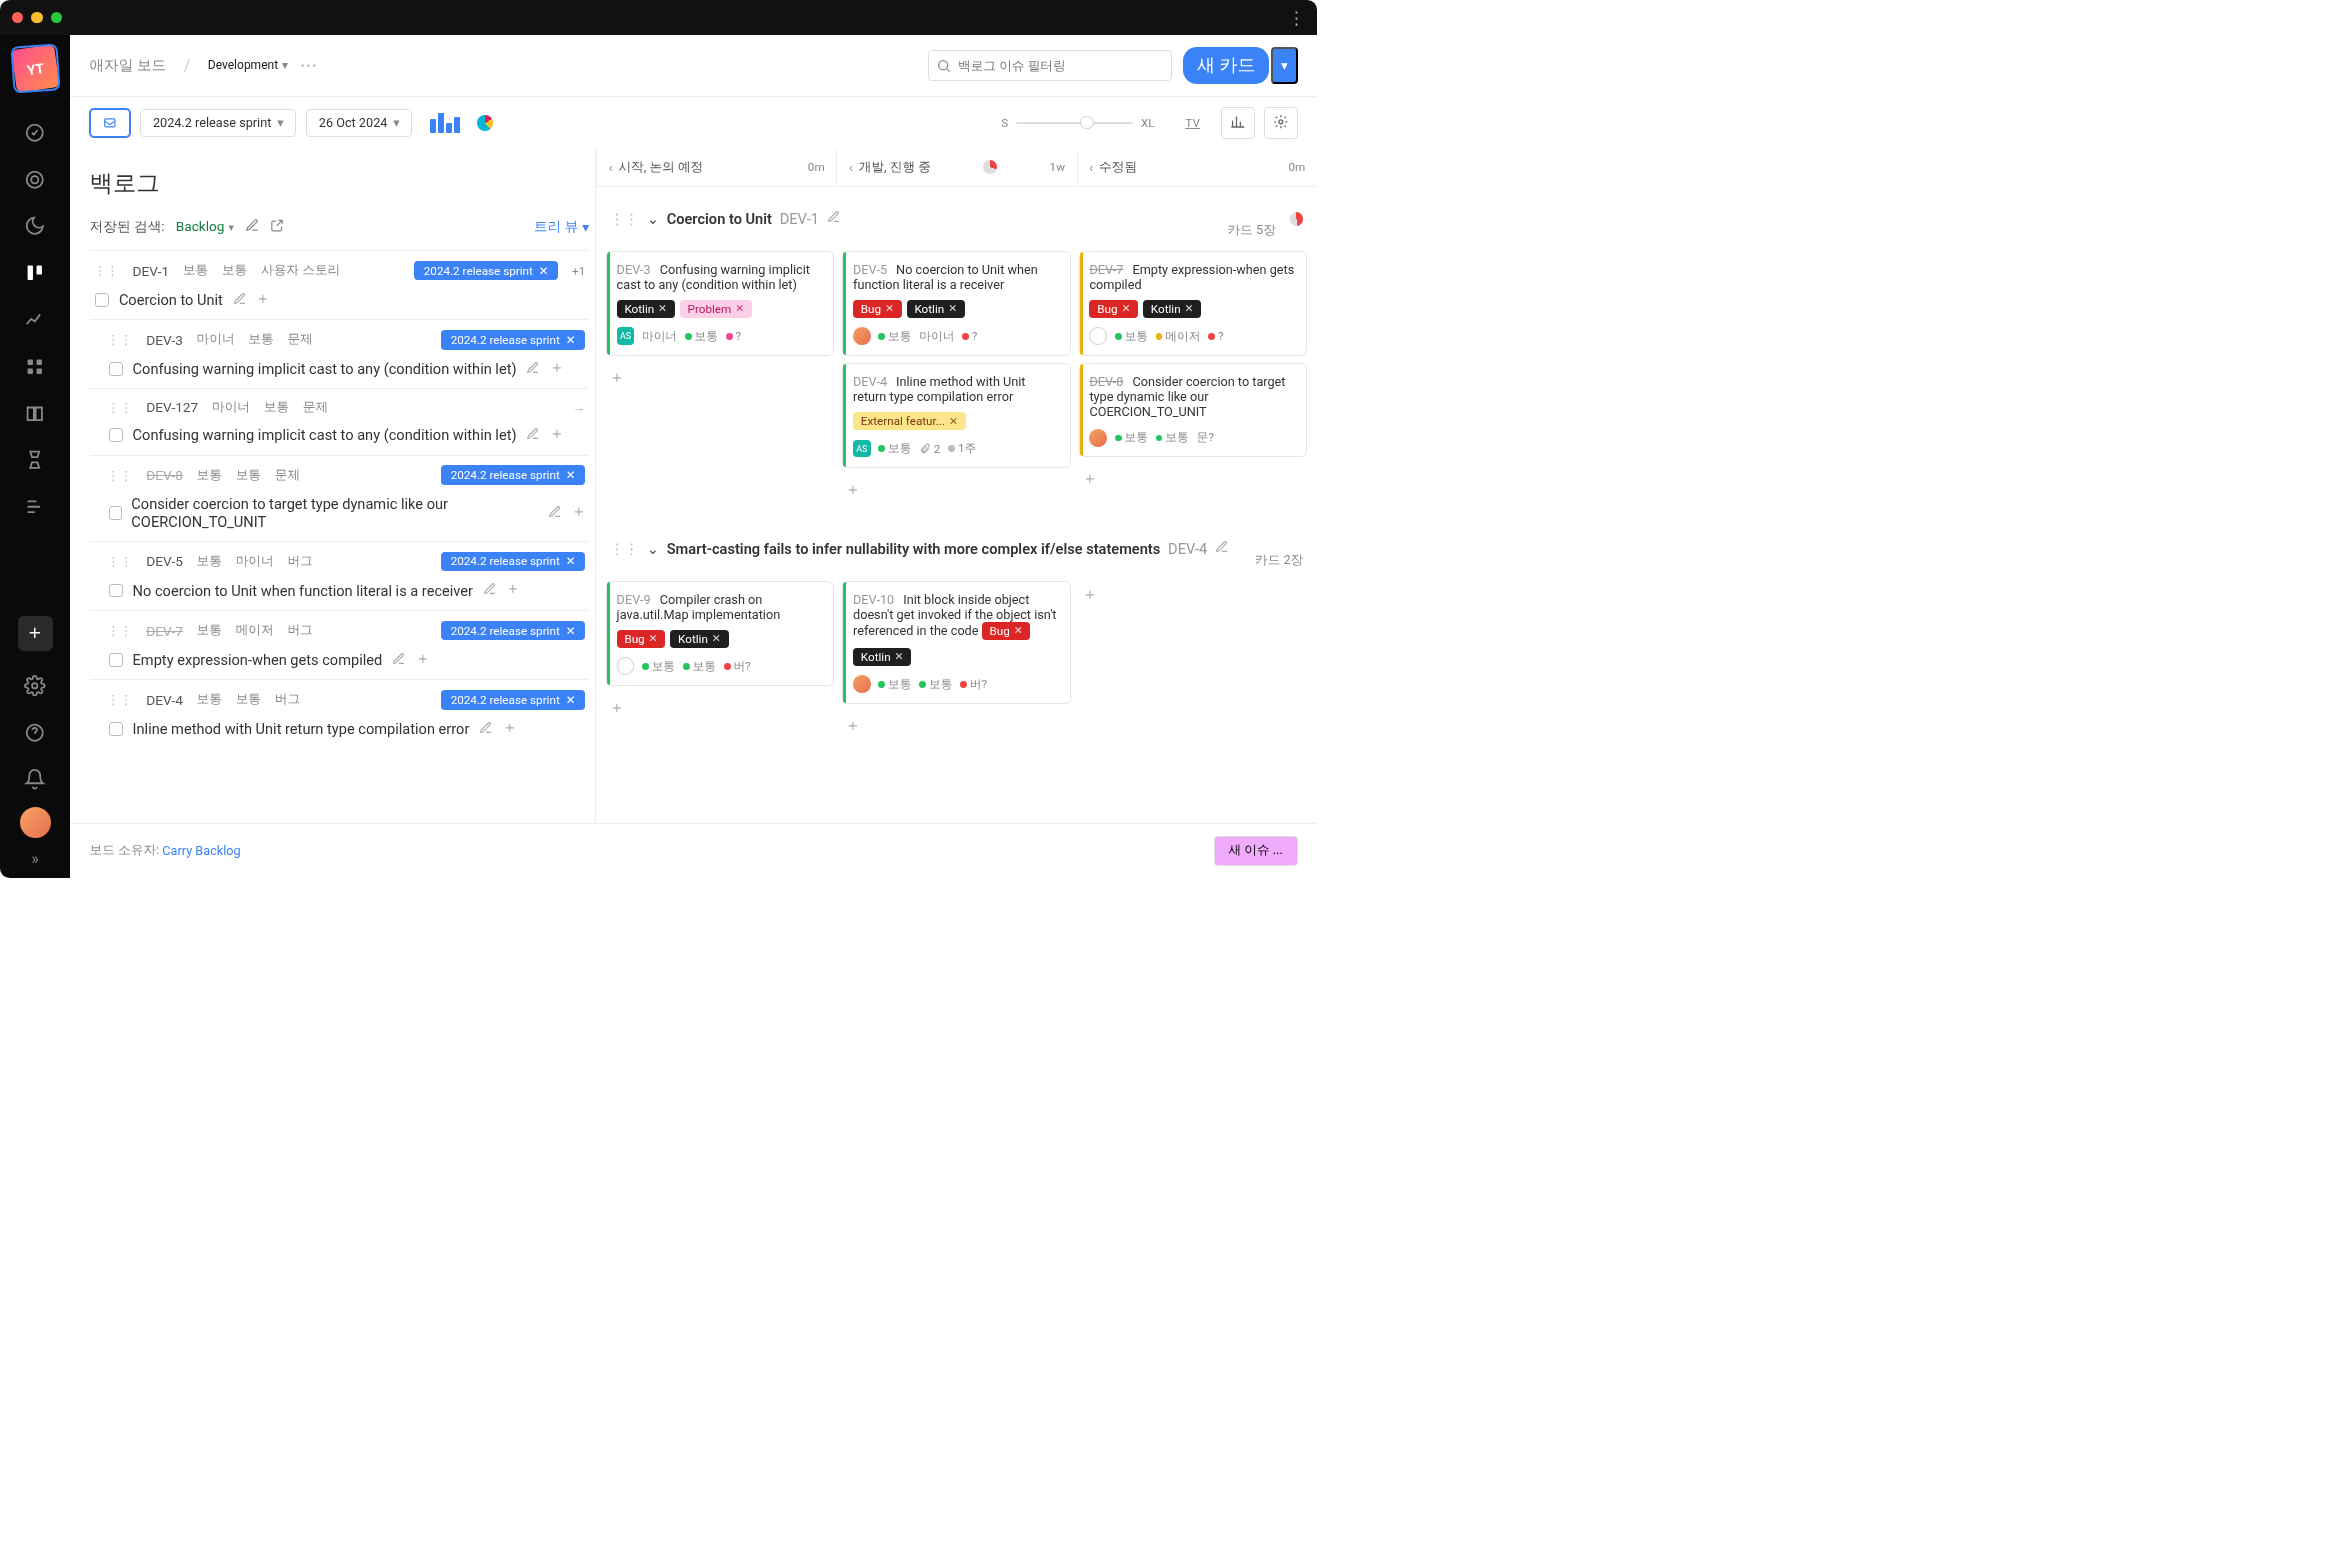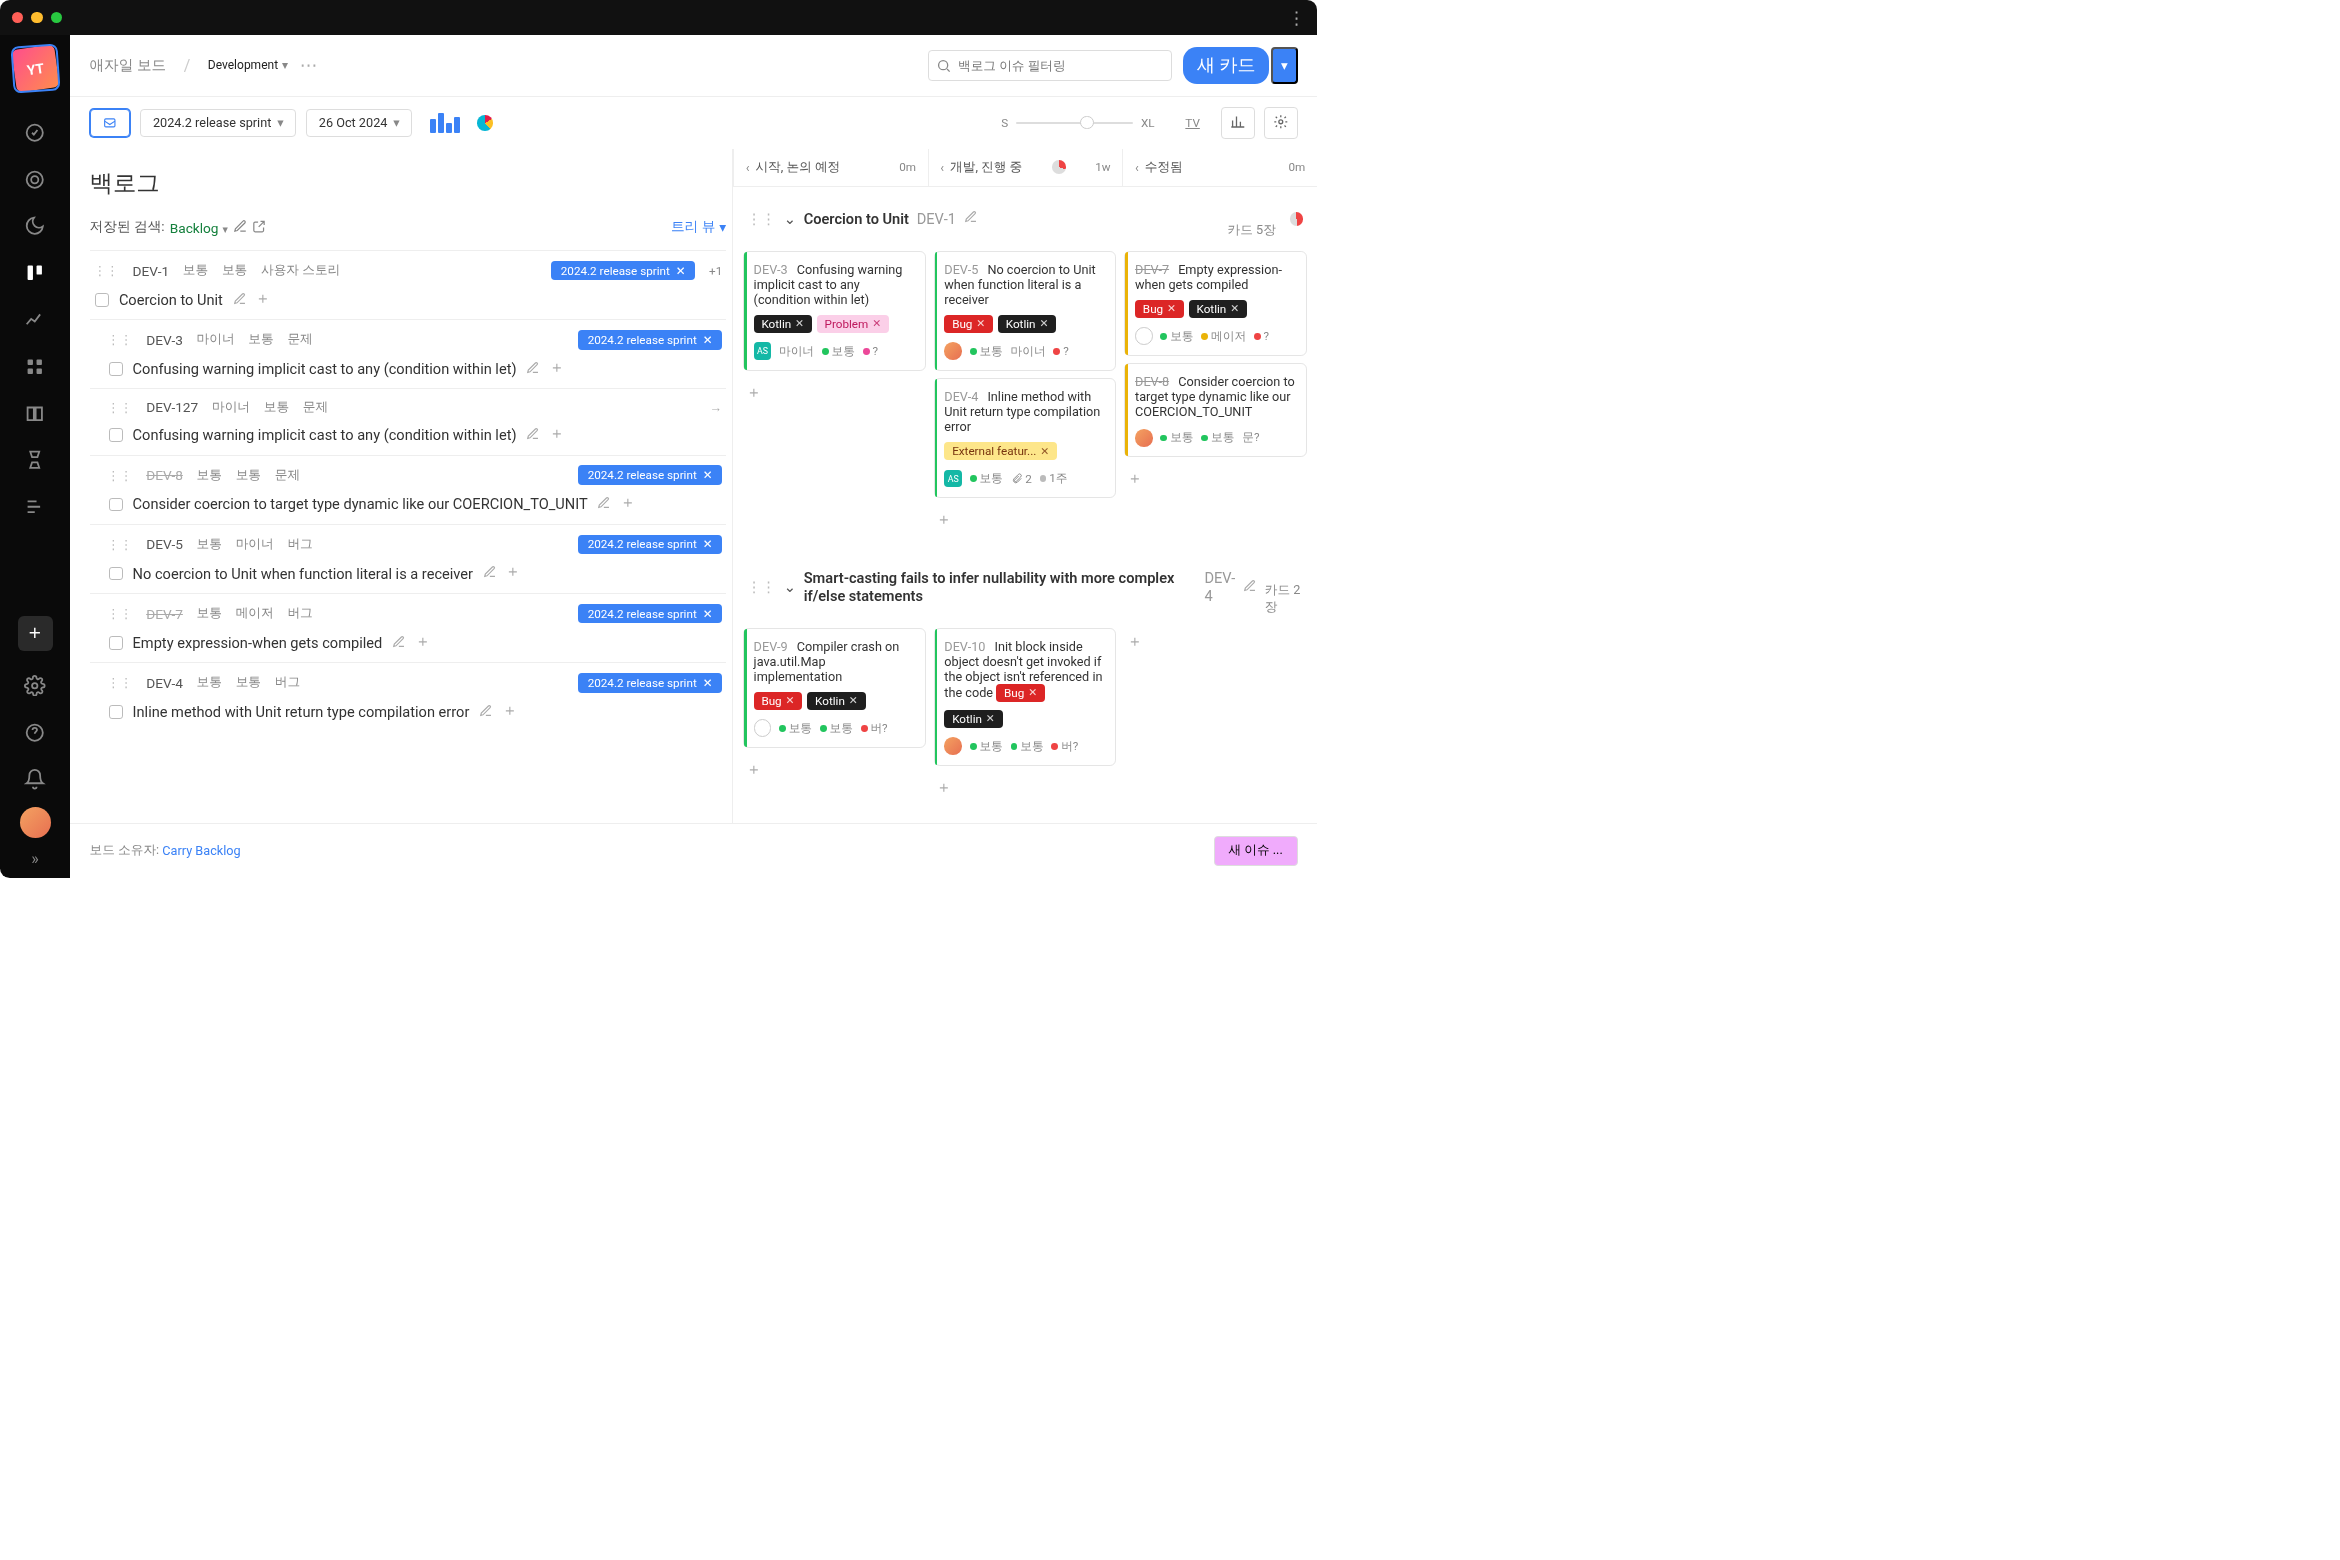--- a/index.html
+++ b/index.html
@@ -58,23 +58,23 @@
 .size-slider { display:flex; align-items:center; gap:7.8px; font-size:11.7px; color:#888;}
 .slider-track { width:117px; height:2.9px; background:#ddd; border-radius:2px; position:relative;}
 .slider-thumb { width:13.7px; height:13.7px; background:#fff; border:1px solid #ccc; border-radius:50%; position:absolute; top:-5.9px; left:55%;}
 .tv-icon { font-size:11.7px; color:#888; margin-left:21px;text-decoration:underline;}
 .toolbar-icon-btn { border:1px solid #ddd; border-radius:3.9px; padding:5.9px 7.8px; color:#666; background:#fff;}
 
 
 .content { flex:1; display:flex; overflow:hidden; }
 
 
-.backlog { width: 663px; border-right: 1px solid #eee; display:flex; flex-direction:column; overflow:hidden; padding: 7.8px 5.9px 0 19.5px;}
+.backlog { width: 526px; border-right: 1px solid #eee; display:flex; flex-direction:column; overflow:hidden; padding: 7.8px 5.9px 0 19.5px;}
 .backlog-title { font-size: 23.4px; font-weight: 500; color:#333; padding: 9.8px 0;}
-.saved-search { display:flex; align-items:flex-end; gap:5px; padding: 9.8px 0 13.7px 0; font-size:13.7px;}
+.saved-search { display:flex; align-items:flex-start; gap:11px; padding: 9.8px 0 13.7px 0; font-size:13.7px;}
 .saved-search .label { color:#555; }
 .saved-search .link { color:#15803d; }
 .saved-search .small-icon { color:#888; }
 .tree-view { margin-left:auto; color:#3b82f6; font-size:13.7px; display:flex;align-items:center;gap:3.9px;}
 
 .backlog-list { flex:1; overflow-y:auto; }
 .bl-row { border-top:1px solid #eee; padding: 9.8px 3.9px; }
 .bl-head { display:flex; align-items:center; gap:13.7px; font-size:12.7px; color:#888;}
 .bl-head .grip { color:#bbb; cursor:grab;}
 .bl-head .id { color:#555; font-size:13.7px;}

